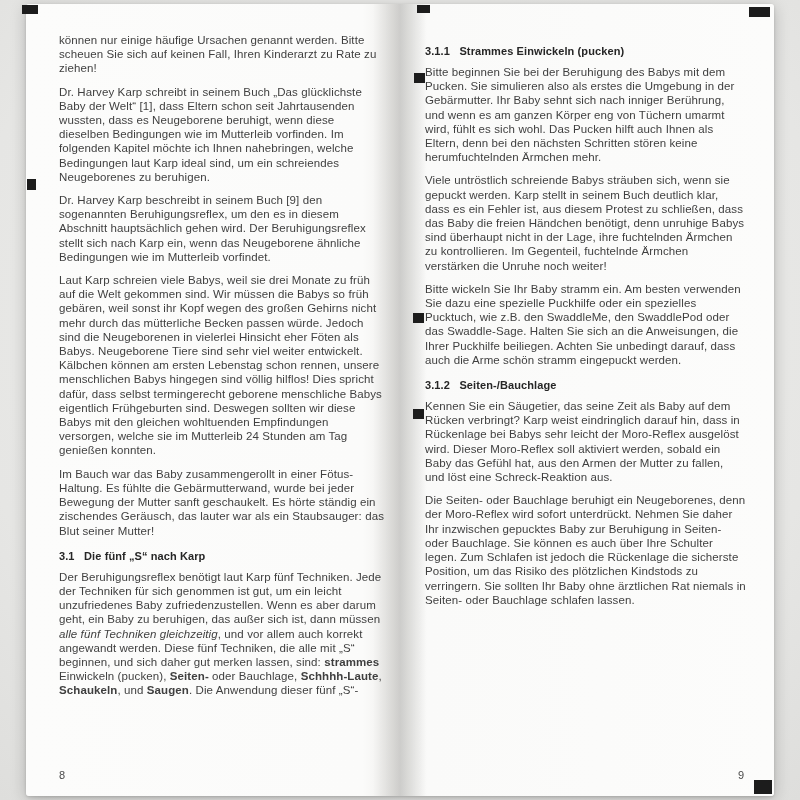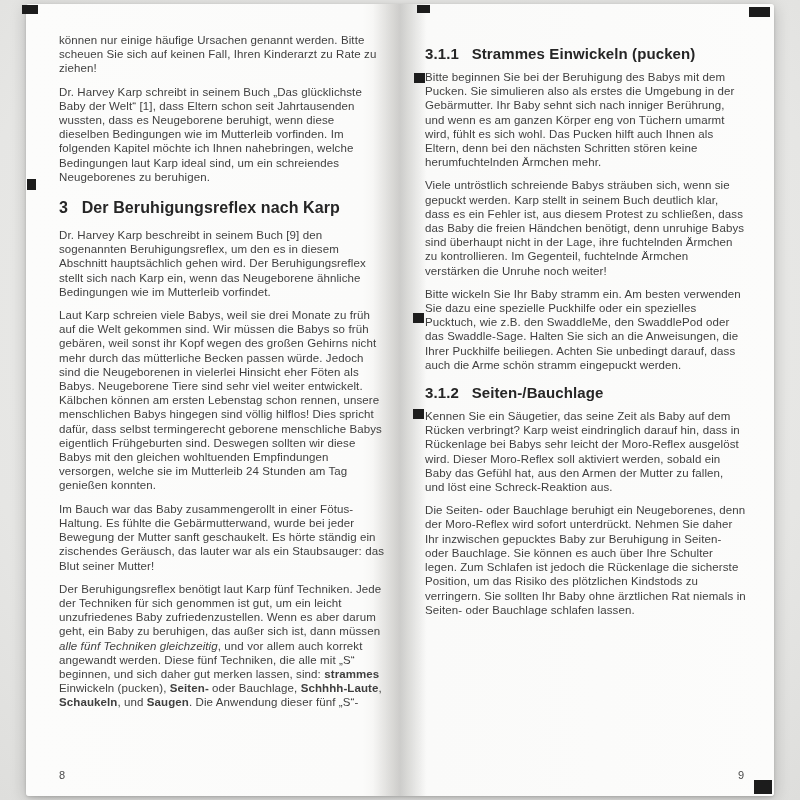--- a/index.html
+++ b/index.html
@@ -36,21 +36,21 @@
 
   .para{
     font-size:11.5px;line-height:14.2px;margin:0 0 9px 0;
     text-align:left;letter-spacing:0.1px;
   }
   .chapter-heading{
     font-size:16px;font-weight:bold;color:#262626;
     margin:15px 0 11px 0;white-space:pre-wrap;letter-spacing:0.1px;
   }
   .section-heading{
-    font-size:15px;font-weight:bold;color:#262626;
+    font-size:11px;font-weight:bold;color:#262626;
     margin:12px 0 8px 0;white-space:pre-wrap;letter-spacing:0.1px;
   }
   .page-number{
     position:absolute;bottom:15px;font-size:11px;color:#4a4a4a;
   }
   .left  .page-number{left:33px;}
   .right .page-number{right:30px;}
 
   .mark{position:absolute;background:#1c1c1c;z-index:5;}
   .mark.m1{left:22px;top:5px;width:16px;height:9px;}
@@ -63,24 +63,24 @@
   .mark.m8{left:754px;top:780px;width:18px;height:14px;}
 </style>
 </head>
 <body>
 
 <div class="book">
   <div class="page left">
     <div class="page-content">
         <p class="para">können nur einige häufige Ursachen genannt werden. Bitte scheuen Sie sich auf keinen Fall, Ihren Kinderarzt zu Rate zu ziehen!</p>
         <p class="para">Dr. Harvey Karp schreibt in seinem Buch „Das glücklichste Baby der Welt“ [1], dass Eltern schon seit Jahrtausenden wussten, dass es Neugeborene beruhigt, wenn diese dieselben Bedingungen wie im Mutterleib vorfinden. Im folgenden Kapitel möchte ich Ihnen nahebringen, welche Bedingungen laut Karp ideal sind, um ein schreiendes Neugeborenes zu beruhigen.</p>
-        <h2 class="chapter-heading">3   Der Beruhigungsreflex nach Karp</h2>
         <p class="para">Dr. Harvey Karp beschreibt in seinem Buch [9] den sogenannten Beruhigungsreflex, um den es in diesem Abschnitt hauptsächlich gehen wird. Der Beruhigungsreflex stellt sich nach Karp ein, wenn das Neugeborene ähnliche Bedingungen wie im Mutterleib vorfindet.</p>
         <p class="para">Laut Karp schreien viele Babys, weil sie drei Monate zu früh auf die Welt gekommen sind. Wir müssen die Babys so früh gebären, weil sonst ihr Kopf wegen des großen Gehirns nicht mehr durch das mütterliche Becken passen würde. Jedoch sind die Neugeborenen in vielerlei Hinsicht eher Föten als Babys. Neugeborene Tiere sind sehr viel weiter entwickelt. Kälbchen können am ersten Lebenstag schon rennen, unsere menschlichen Babys hingegen sind völlig hilflos! Dies spricht dafür, dass selbst termingerecht geborene menschliche Babys eigentlich Frühgeburten sind. Deswegen sollten wir diese Babys mit den gleichen wohltuenden Empfindungen versorgen, welche sie im Mutterleib 24 Stunden am Tag genießen konnten.</p>
         <p class="para">Im Bauch war das Baby zusammengerollt in einer Fötus-Haltung. Es fühlte die Gebärmutterwand, wurde bei jeder Bewegung der Mutter sanft geschaukelt. Es hörte ständig ein zischendes Geräusch, das lauter war als ein Staubsauger: das Blut seiner Mutter!</p>
+        <h3 class="section-heading">3.1   Die fünf „S“ nach Karp</h3>
         <p class="para"><span>Der Beruhigungsreflex benötigt laut Karp fünf Techniken. Jede der Techniken für sich genommen ist gut, um ein leicht unzufriedenes Baby zufriedenzustellen. Wenn es aber darum geht, ein Baby zu beruhigen, das außer sich ist, dann müssen </span><span style="font-style: italic;">alle fünf Techniken gleichzeitig</span><span>, und vor allem auch korrekt angewandt werden. Diese fünf Techniken, die alle mit „S“ beginnen, und sich daher gut merken lassen, sind: </span><span style="font-weight: bold;">strammes</span><span> Einwickeln (pucken), </span><span style="font-weight: bold;">Seiten-</span><span> oder Bauchlage, </span><span style="font-weight: bold;">Schhhh-Laute</span><span>, </span><span style="font-weight: bold;">Schaukeln</span><span>, und </span><span style="font-weight: bold;">Saugen</span><span>. Die Anwendung dieser fünf „S“-</span></p>
       </div>
     <div class="page-number">8</div>
   </div>
   <div class="page right">
     <div class="page-content">
         <h3 class="section-heading">3.1.1   Strammes Einwickeln (pucken)</h3>
         <p class="para">Bitte beginnen Sie bei der Beruhigung des Babys mit dem Pucken. Sie simulieren also als erstes die Umgebung in der Gebärmutter. Ihr Baby sehnt sich nach inniger Berührung, und wenn es am ganzen Körper eng von Tüchern umarmt wird, fühlt es sich wohl. Das Pucken hilft auch Ihnen als Eltern, denn bei den nächsten Schritten stören keine herumfuchtelnden Ärmchen mehr.</p>
         <p class="para">Viele untröstlich schreiende Babys sträuben sich, wenn sie gepuckt werden. Karp stellt in seinem Buch deutlich klar, dass es ein Fehler ist, aus diesem Protest zu schließen, dass das Baby die freien Händchen benötigt, denn unruhige Babys sind überhaupt nicht in der Lage, ihre fuchtelnden Ärmchen zu kontrollieren. Im Gegenteil, fuchtelnde Ärmchen verstärken die Unruhe noch weiter!</p>
         <p class="para">Bitte wickeln Sie Ihr Baby stramm ein. Am besten verwenden Sie dazu eine spezielle Puckhilfe oder ein spezielles Pucktuch, wie z.B. den SwaddleMe, den SwaddlePod oder das Swaddle-Sage. Halten Sie sich an die Anweisungen, die Ihrer Puckhilfe beiliegen. Achten Sie unbedingt darauf, dass auch die Arme schön stramm eingepuckt werden.</p>

